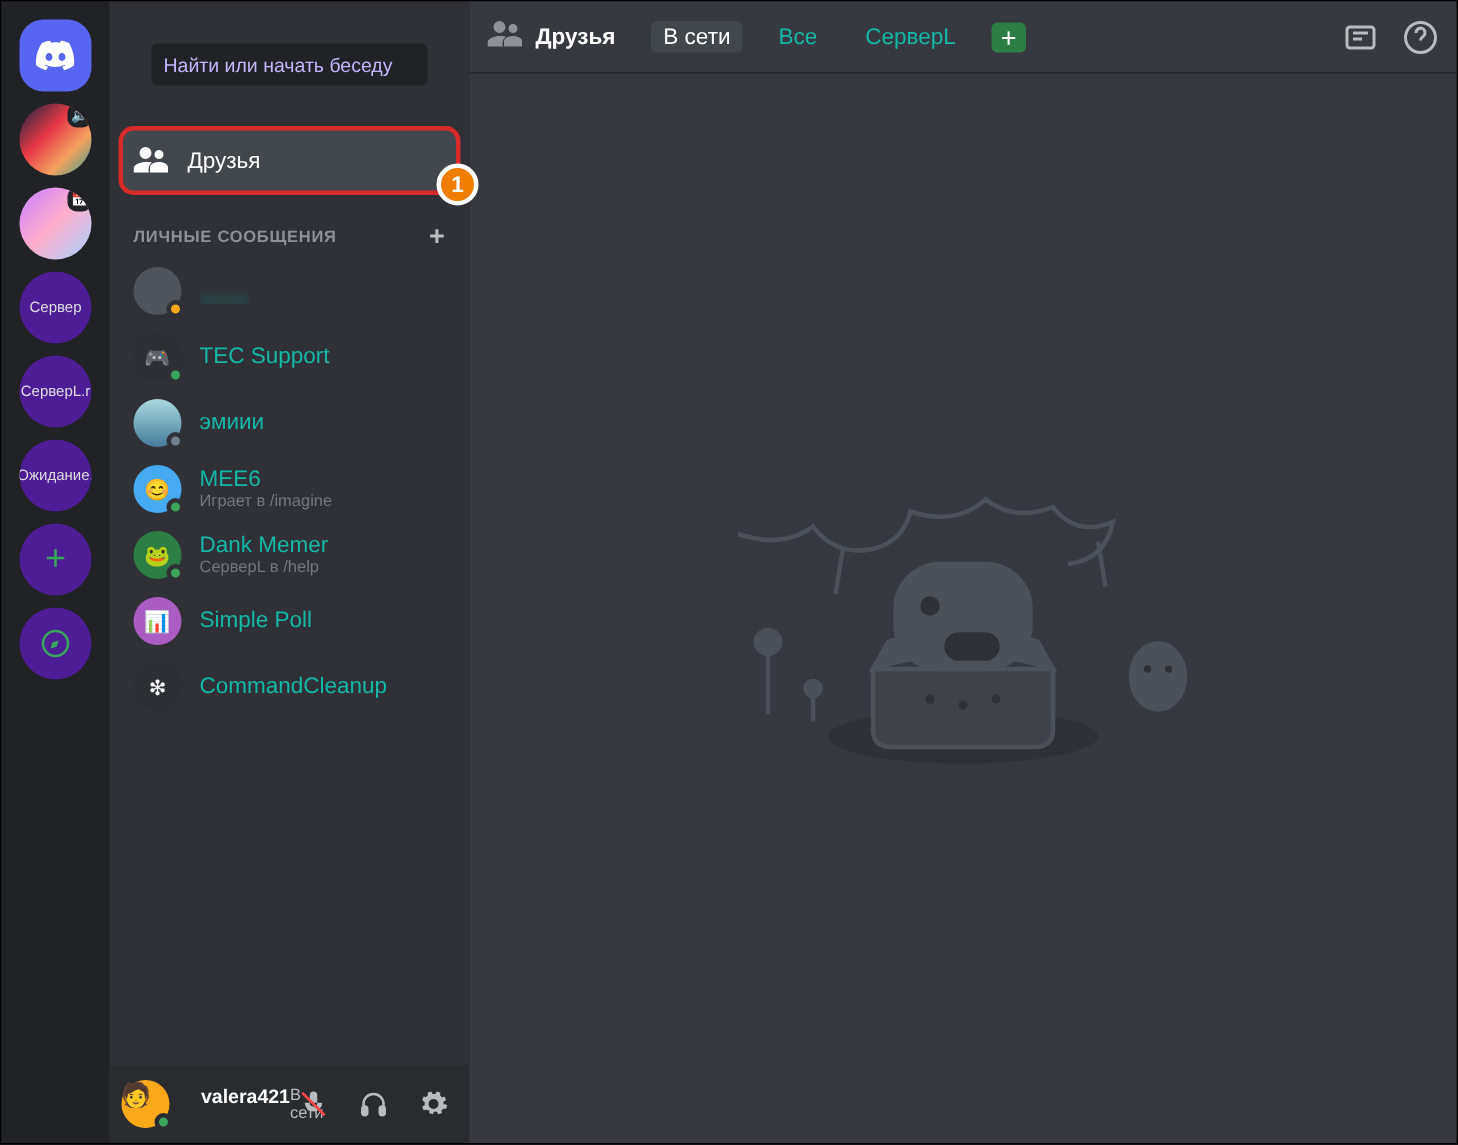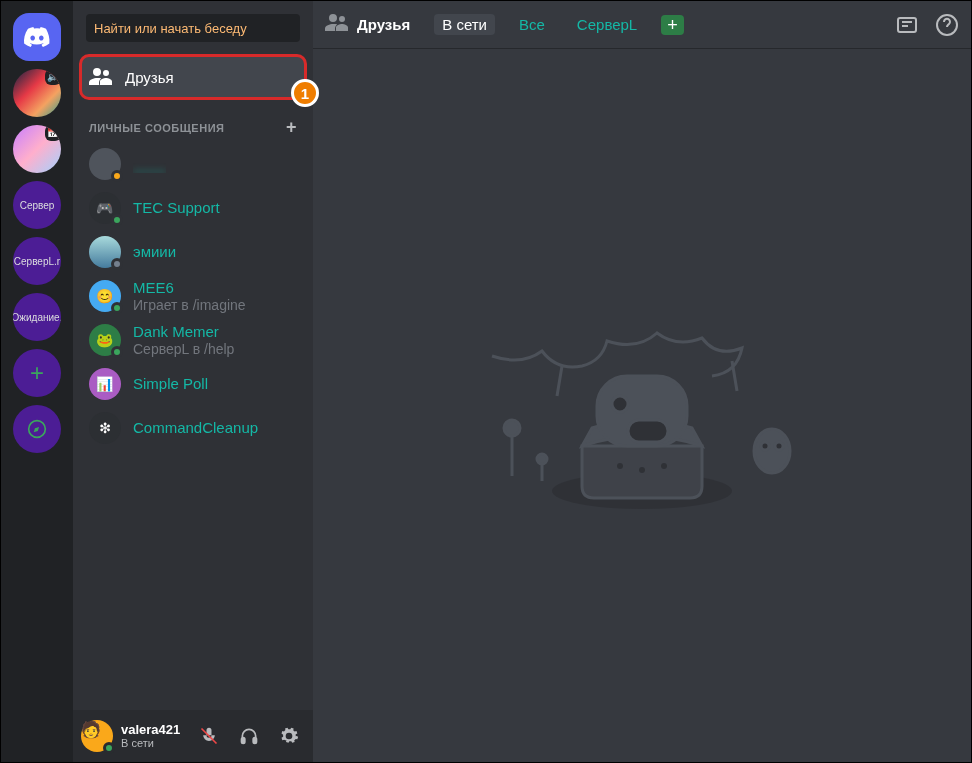--- a/index.html
+++ b/index.html
@@ -15,39 +15,39 @@
 .server-btn { width: 48px; height: 48px; border-radius: 24px; background: #4c1d95; display: flex; align-items: center; justify-content: center; color: #dcddde; font-size: 10px; cursor: pointer; overflow: hidden; position: relative; }
 .server-btn.home { background: #5865f2; border-radius: 16px; }
 .server-btn svg { width: 28px; height: 20px; }
 .server-btn.txt { font-size: 10px; color: #dcddde; }
 .server-btn.add { color: #3ba55d; font-size: 24px; font-weight: 300; }
 .server-btn.explore { color: #3ba55d; }
 .mini-badge { position:absolute; top:0; right:0; width:16px; height:16px; border-radius:6px; background:#202225; display:flex; align-items:center; justify-content:center; font-size:9px; color:#dcddde;}
 
 
 .channel-sidebar { width: 240px; background: #2f3136; display: flex; flex-direction: column; }
-.search-bar { margin: 13px; height: 28px; background: #202225; border-radius: 4px; display: flex; align-items: center; padding: 0 8px; color: #fdba74; font-size: 13px; cursor: pointer; }
+.search-bar { margin: 28px; height: 28px; background: #202225; border-radius: 4px; display: flex; align-items: center; padding: 0 8px; color: #c4b5fd; font-size: 13px; cursor: pointer; }
 .nav-item { height: 42px; margin: 1px 8px; padding: 0 8px; border-radius: 4px; display: flex; align-items: center; gap: 12px; color: #8e9297; cursor: pointer; font-size: 15px; }
 .nav-item.active { background: #42464d; color: #fff; }
 .nav-item .nico { width: 24px; height: 24px; display: flex; align-items: center; justify-content: center; }
 .section-header { display: flex; align-items: center; justify-content: space-between; padding: 18px 16px 4px 16px; color: #8e9297; font-size: 11px; font-weight: 600; letter-spacing: .5px; }
 .section-header .plus { font-size: 18px; cursor: pointer; color:#b9bbbe; }
 .dm-item { height: 42px; margin: 1px 8px; padding: 0 8px; border-radius: 4px; display: flex; align-items: center; gap: 12px; color: #8e9297; cursor: pointer; font-size: 15px; }
 .dm-avatar { width: 32px; height: 32px; border-radius: 50%; background: #5865f2; flex-shrink: 0; position: relative; display:flex; align-items:center; justify-content:center; font-size:14px; color:#fff; }
 .dm-avatar .status-dot{position:absolute; bottom:-2px; right:-2px; width:12px; height:12px; border-radius:50%; background:#3ba55d; border:3px solid #2f3136;}
 .dm-avatar .status-dot.idle{background:#faa81a;}
 .dm-avatar .status-dot.offline{background:#747f8d;}
 .dm-texts { display:flex; flex-direction:column; line-height:1.15; overflow:hidden;}
 .dm-name { color:#14b8a6; font-size:15px; white-space:nowrap; overflow:hidden; text-overflow:ellipsis;}
-.dm-sub { color:#72767d; font-size:14px; white-space:nowrap; overflow:hidden; text-overflow:ellipsis;}
+.dm-sub { color:#72767d; font-size:11px; white-space:nowrap; overflow:hidden; text-overflow:ellipsis;}
 
 .user-panel { height: 52px; background: #292b2f; display: flex; align-items: center; padding: 0 8px; gap: 8px; }
 .user-panel .uava { width: 32px; height:32px; border-radius:50%; background:#faa81a; position:relative;}
 .user-panel .uava .status-dot{position:absolute; bottom:-2px; right:-2px; width:12px; height:12px; border-radius:50%; background:#3ba55d; border:3px solid #292b2f;}
-.user-panel .utexts{display:flex; flex-direction:column; line-height:1.1; flex:1; min-width:0;}
+.user-panel .utexts{display:flex; flex-direction:row; line-height:1.1; flex:1; min-width:0;margin-left:13px;}
 .user-panel .uname{color:#fff; font-size:13px; font-weight:600;}
 .user-panel .ustat{color:#b9bbbe; font-size:11px;}
 .user-panel .ubtn{width:32px; height:32px; display:flex; align-items:center; justify-content:center; color:#b9bbbe; cursor:pointer;}
 
 
 .main { flex: 1; background: #36393f; display: flex; flex-direction: column; min-width:0;}
 .main-header { height: 48px; border-bottom: 1px solid #26282c; display: flex; align-items: center; padding: 0 12px; gap: 16px; }
 .header-left{display:flex; align-items:center; gap:8px; color:#fff; font-weight:600; font-size:15px;}
 .header-tabs{display:flex; align-items:center; gap:16px; margin-left:8px;}
 .tab{color:#14b8a6; font-size:15px; cursor:pointer; padding:2px 8px; border-radius:4px;}

